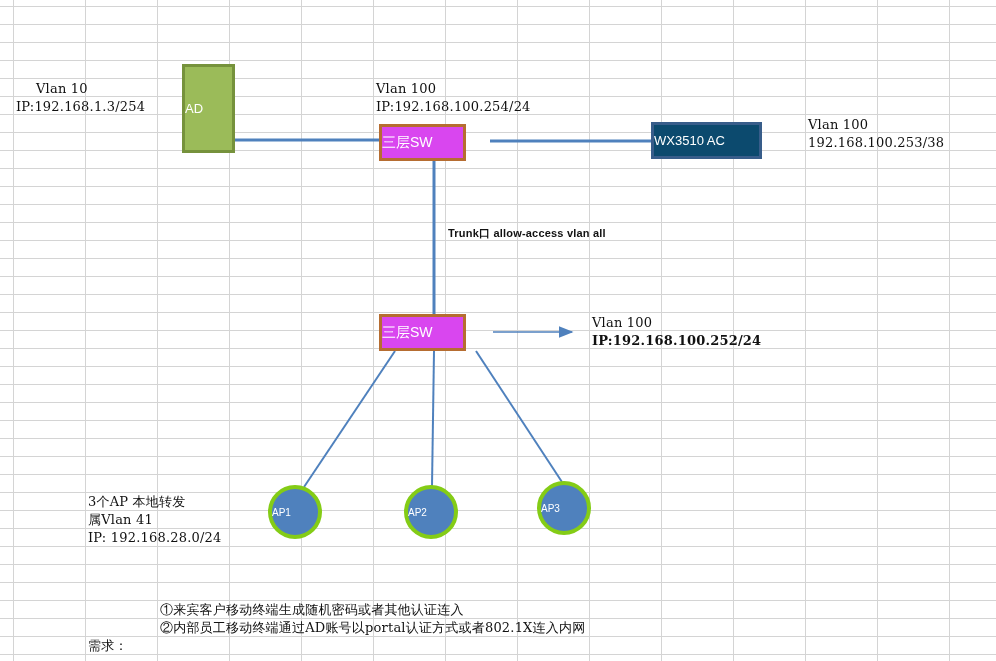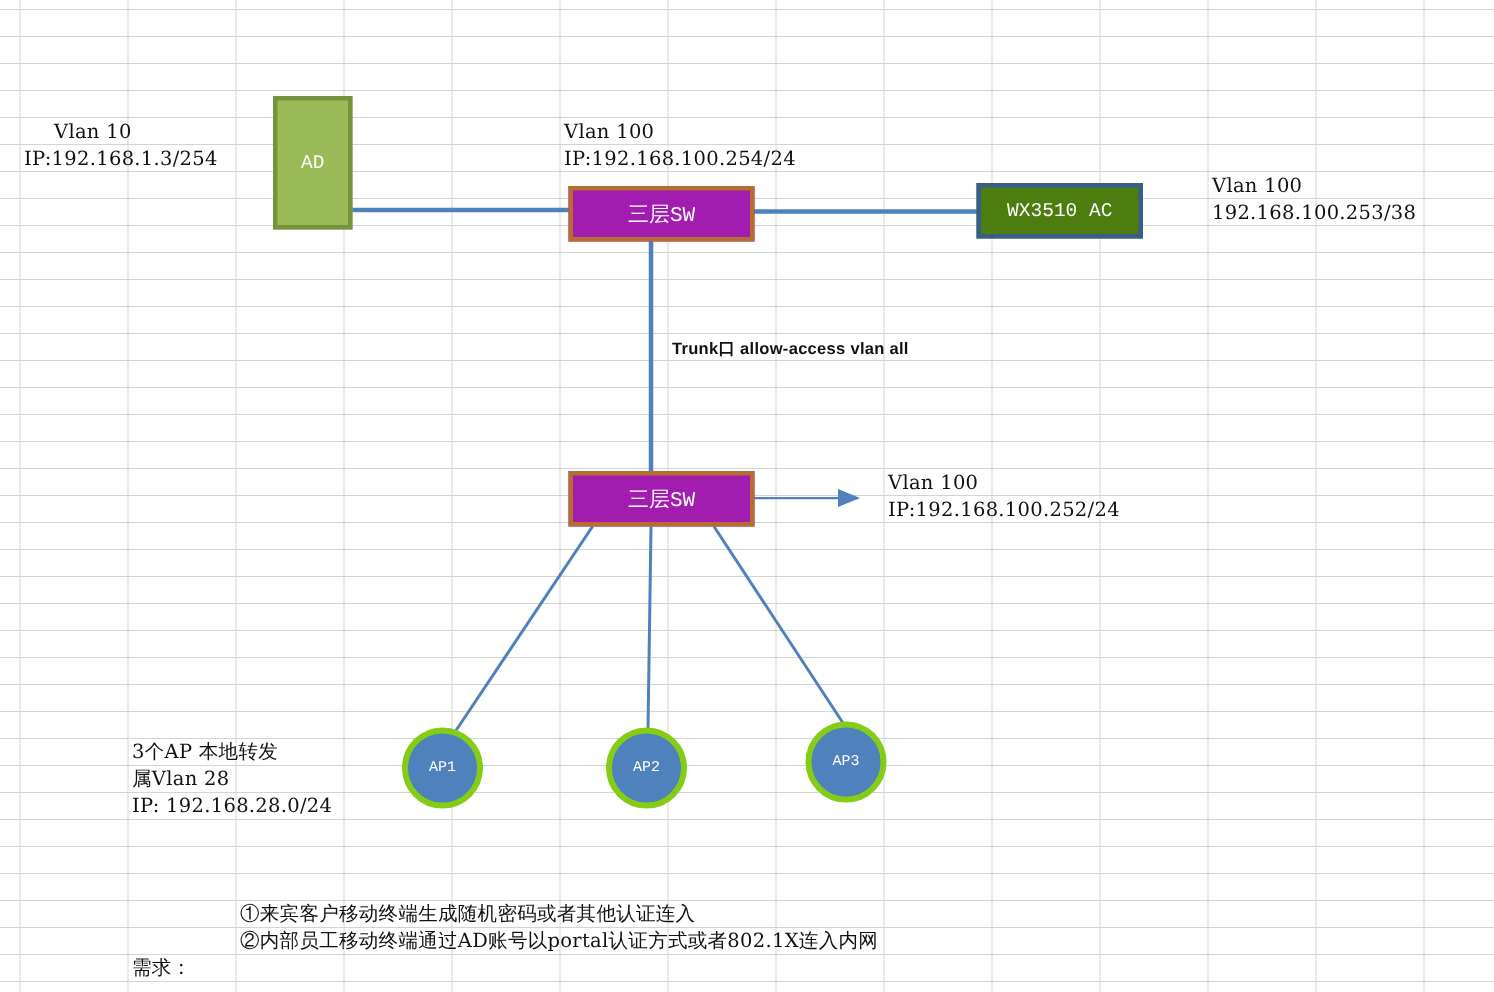--- a/index.html
+++ b/index.html
@@ -13,28 +13,28 @@
     background-position: 13px 6px;
     font-family: "DejaVu Sans Mono", "Liberation Mono", monospace;
   }
   .txt {
     position: absolute; font-size: 13px; line-height: 18px; color: #111;
     white-space: nowrap; font-family: "DejaVu Serif", "Liberation Serif", serif;
     letter-spacing: 0.2px;
   }
   .bold { font-weight: bold; font-family: Liberation Sans, sans-serif; font-size: 11px; }
   .node {
-    position: absolute; box-sizing: border-box; display: flex; align-items: center; justify-content: center;
-    color: #fff; font-family: Liberation Mono, monospace; font-size: 13px;
+    position: absolute; box-sizing: border-box; display: flex; align-items: center; 
+    color: #fff; font-family: Liberation Sans, sans-serif; font-size: 13px;
   }
   .ad { left: 182px; top: 64px; width: 53px; height: 89px; background: #9bbb59; border: 3px solid #76923c; }
-  .sw { width: 124px; height: 37px; background: #a21caf; border: 3px solid #b66d31; font-size: 14px; }
+  .sw { width: 87px; height: 37px; background: #d946ef; border: 3px solid #b66d31; font-size: 14px; }
   .sw1 { left: 379px; top: 124px; }
   .sw2 { left: 379px; top: 314px; }
-  .ac { left: 651px; top: 122px; width: 111px; height: 37px; background: #4d7c0f; border: 3px solid #385d8a; }
+  .ac { left: 651px; top: 122px; width: 111px; height: 37px; background: #0c4a6e; border: 3px solid #385d8a; }
   .ap { width: 54px; height: 54px; border-radius: 50%; background: #4f81bd; border: 4px solid #84cc16; font-size: 10px; }
   svg.links { position: absolute; left: 0; top: 0; }
 </style>
 </head>
 <body>
 
 <svg class="links" width="996" height="661">
   <defs>
     <marker id="arrowhead" markerWidth="10" markerHeight="8" refX="9" refY="4" orient="auto">
       <path d="M0,0 L10,4 L0,8 Z" fill="#4f81bd"></path>
@@ -66,24 +66,24 @@
   </div>
 <div class="txt" style="left:808px; top:116px;">Vlan 100</div>
 <div class="txt" style="left:808px; top:134px;">192.168.100.253/38</div>
 
 <div class="txt bold" style="left:448px; top:224px;">Trunk口 allow-access vlan all</div>
 
 <div class="node sw sw2">
     <span>三层SW</span>
   </div>
 <div class="txt" style="left:592px; top:314px;">Vlan 100</div>
-<div class="txt" style="left:592px; top:332px;">IP:192.168.100.252/24</div>
+<div class="txt" style="left:592px; top:332px;font-weight:bold;">IP:192.168.100.252/24</div>
 
 <div class="txt" style="left:88px; top:493px;">3个AP 本地转发</div>
-<div class="txt" style="left:88px; top:511px;">属Vlan 28</div>
+<div class="txt" style="left:88px; top:511px;">属Vlan 41</div>
 <div class="txt" style="left:88px; top:529px;">IP: 192.168.28.0/24</div>
 
 <div class="node ap" style="left:268px; top:485px;">
     <span>AP1</span>
   </div>
 <div class="node ap" style="left:404px; top:485px;">
     <span>AP2</span>
   </div>
 <div class="node ap" style="left:537px; top:481px;">
     <span>AP3</span>

